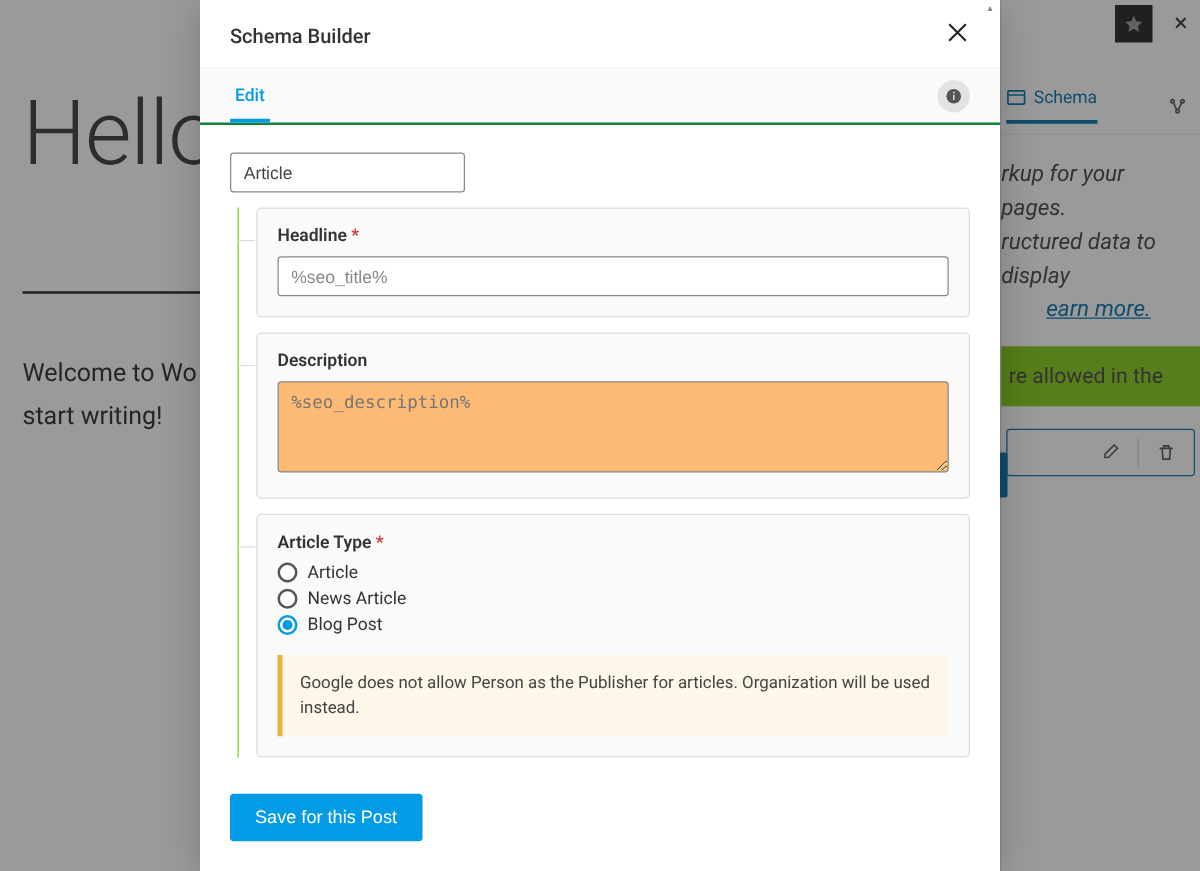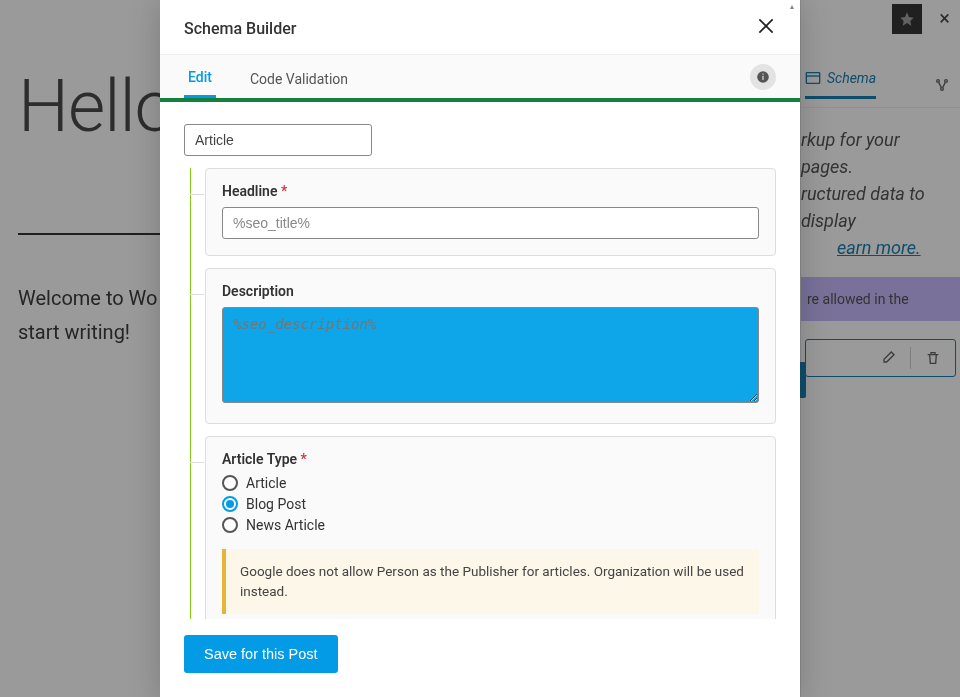--- a/index.html
+++ b/index.html
@@ -8,65 +8,65 @@
   
   .bg { position: absolute; inset: 0; display: flex; }
   .bg-main { flex: 1; padding: 16px 40px 0 18px; position: relative; }
   .bg-title { font-size: 72px; font-weight: 300; color: #3a3a3a; letter-spacing: -1px; margin-top: 48px; }
   .bg-hr { border: none; border-top: 2px solid #222; margin: 84px 0 46px 0; width: 100%; }
   .bg-body { font-size: 20px; color: #2a2a2a; line-height: 1.7; }
   .bg-sidebar { width: 160px; border-left: 1px solid #e2e4e7; background: #fff; position: relative; }
   .bg-star { position: absolute; top: 4px; right: 38px; width: 30px; height: 30px; background: #222; display:flex;align-items:center;justify-content:center;color:#999;}
   .bg-star svg{width:16px;height:16px;fill:#999;}
   .bg-close { position: absolute; top: 6px; right: 10px; font-size: 20px; color: #333; }
-  .bg-tabs { display: flex; gap: 1px; padding: 20px 0 8px 4px; border-bottom: 1px solid #eee; font-size: 14px; color:#333;font-style:italic;}
+  .bg-tabs { display: flex; gap: 1px; padding: 20px 0 8px 4px; border-bottom: 1px solid #eee; font-size: 14px; color:#333;}
   .bg-tabs .ico { display:inline-flex; align-items:center; gap:6px;}
   .bg-tabs .active { color:#0073aa; border-bottom:3px solid #0073aa; padding-bottom:10px;}
   .bg-tabs .ico:last-child{margin-left:auto;margin-right:10px;color:#555;}
   .bg-para { font-size: 18px; color:#444; padding: 18px 6px 8px 0; line-height:1.5;font-style:italic;}
   .bg-para a { color:#0073aa; text-decoration:underline;margin-left:36px; }
-  .bg-note { background:#c4b5fd; padding:14px 6px; font-size:14px; color:#444; margin:8px 0 18px 0;}
+  .bg-note { background:#84cc16; padding:14px 6px; font-size:17px; color:#444; margin:8px 0 18px 0;}
   .bg-actions { border:1px solid #0073aa; border-radius:3px; margin:0 4px; display:flex; height:38px; align-items:center; justify-content:flex-end; gap:14px; padding:0 14px;}
   .bg-actions .i{width:16px;height:16px;color:#555;}
   .bg-actions .sep{width:1px;height:22px;background:#ccc;}
   .bg-bluebox{height:36px;width:8px;background:#0073aa;position:absolute;right:154px;top:362px;border-radius:2px;}
 
   
   .scrim { position: absolute; inset: 0; background: rgba(30,30,30,0.45); }
 
   
   .modal { position: absolute; top: 0; left: 50%; transform: translateX(-50%); width: 640px; height: 697px; background: #fff; box-shadow: 0 3px 30px rgba(0,0,0,.2); display: flex; flex-direction: column; }
   .modal-scroll { position:absolute; top:2px; right:2px; bottom:2px; width:6px; }
   .modal-scroll::before{content:"▴";position:absolute;top:0;left:-2px;font-size:8px;color:#888;}
 
   .modal-header { display:flex; align-items:center; padding: 16px 24px 14px 24px; border-bottom:1px solid #eee;}
   .modal-title { font-size: 16px; color:#333; font-weight:500;}
   .modal-close { margin-left:auto; cursor:pointer;}
   .modal-close svg{width:20px;height:20px;stroke:#222;stroke-width:2;}
 
-  .modal-tabs { display:flex; align-items:center; padding: 0 24px; border-bottom:4px solid #15803d; background:#fafafa;}
+  .modal-tabs { display:flex; align-items:center; padding: 0 24px; border-bottom:2px solid #15803d; background:#fafafa;}
   .modal-tabs .tab { padding:14px 4px 10px 4px; font-size:14px; color:#555; margin-right:30px; cursor:pointer;}
   .modal-tabs .tab.active { color:#039be5; border-bottom:3px solid #039be5; font-weight:500;}
   .modal-tabs .info { margin-left:auto; width:26px;height:26px;border-radius:50%;background:#e3e3e3;display:flex;align-items:center;justify-content:center;margin-bottom:6px;margin-top:6px;}
   .modal-tabs .info svg{width:14px;height:14px;fill:#555;}
 
   .modal-body { flex:1; overflow:hidden; padding: 22px 24px 0 24px; position:relative;}
 
   .schema-select { width:188px; height:32px; border:1px solid #888; border-radius:3px; padding:0 10px; font-size:14px; color:#444; background:#fff;}
 
   .tree { border-left: 1px solid #84cc16; margin-left: 6px; margin-top:0; padding:0;}
   .tree > .node { position:relative; }
   .tree > .node::before { content:""; position:absolute; left:-1px; top:26px; width:14px; height:1px; background:#ddd;}
 
   .card { border:1px solid #ddd; border-radius:4px; background:#fafafa; margin: 12px 0 0 14px; padding: 14px 16px 16px 16px; }
   .card-label { font-size:14px; font-weight:600; color:#333; margin-bottom:8px;}
   .req { color:#d63638; }
   .field-input { width:100%; border:1px solid #888; border-radius:3px; padding:7px 10px; font-size:14px; color:#444; background:#fff;}
   .field-input::placeholder{color:#888;}
-  .field-text { width:100%; height:96px; border:1px solid #888; border-radius:3px; padding:8px 10px; font-size:14px; color:#444; background:#0ea5e9; resize:both;font-style:italic;}
+  .field-text { width:100%; height:73px; border:1px solid #888; border-radius:3px; padding:8px 10px; font-size:14px; color:#444; background:#fdba74; resize:both;}
 
   .radio-row { display:flex; align-items:center; gap:8px; margin:5px 0; font-size:14px; color:#333; cursor:pointer;}
   .radio { width:16px; height:16px; border:2px solid #555; border-radius:50%; display:inline-flex; align-items:center; justify-content:center; background:#fff;}
   .radio.checked { border-color:#039be5; }
   .radio.checked::after { content:""; width:8px; height:8px; background:#039be5; border-radius:50%;}
 
   .notice { border-left:4px solid #e8b33a; background:#fdf7ea; padding:12px 14px; font-size:13.5px; color:#444; margin-top:16px; line-height:1.5;}
 
   .modal-footer { padding: 16px 24px 24px 24px; }
   .btn-primary { background:#039be5; color:#fff; border:none; border-radius:3px; padding:11px 20px; font-size:14.5px; cursor:pointer;}
@@ -137,21 +137,20 @@
     <div class="modal-close">
       <svg viewBox="0 0 24 24" fill="none">
           <line x1="4" y1="4" x2="20" y2="20"></line>
           <line x1="20" y1="4" x2="4" y2="20"></line>
         </svg>
     </div>
   </div>
 
   <div class="modal-tabs">
     <div class="tab active">Edit</div>
-    <div class="tab">Code Validation</div>
     <div class="info">
       <svg viewBox="0 0 24 24">
           <circle cx="12" cy="12" r="10" fill="#555"></circle>
           <rect x="11" y="10" width="2" height="7" fill="#e3e3e3"></rect>
           <rect x="11" y="6" width="2" height="2" fill="#e3e3e3"></rect>
         </svg>
     </div>
   </div>
 
   <div class="modal-body">
@@ -178,27 +177,27 @@
       <div class="node">
         <div class="card">
           <div class="card-label">
             <span>Article Type</span> <span class="req">*</span>
           </div>
           <div class="radio-row">
             <span class="radio"></span>
             <span>Article</span>
           </div>
           <div class="radio-row">
+            <span class="radio"></span>
+            <span>News Article</span>
+          </div>
+          <div class="radio-row">
             <span class="radio checked"></span>
             <span>Blog Post</span>
           </div>
-          <div class="radio-row">
-            <span class="radio"></span>
-            <span>News Article</span>
-          </div>
 
           <div class="notice">Google does not allow Person as the Publisher for articles. Organization will be used instead.</div>
         </div>
       </div>
 
     </div>
   </div>
 
   <div class="modal-footer">
     <button class="btn-primary">Save for this Post</button>

